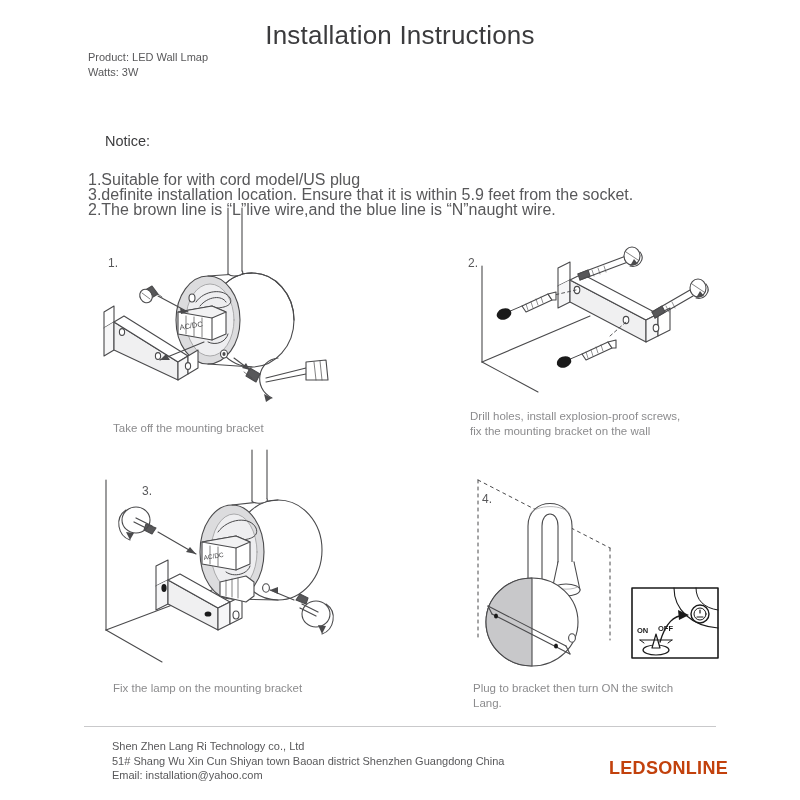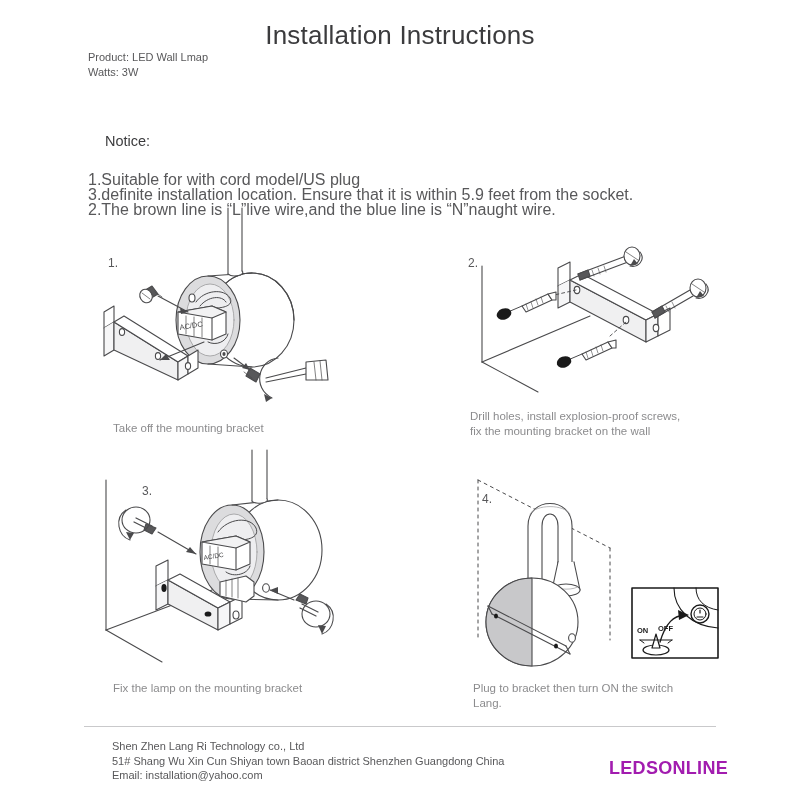--- a/index.html
+++ b/index.html
@@ -55,21 +55,21 @@
   .rule{
     position:absolute;left:84px;top:726px;width:632px;height:1px;
     background:#c9c9cb;
   }
   .footer-text{
     position:absolute;left:88px;top:739px;
     font-size:11px;line-height:14.5px;color:#58585a;margin-left:24px;
   }
   .brand{
     position:absolute;right:72px;top:758px;
-    font-size:18px;font-weight:700;color:#a21caf;
+    font-size:18px;font-weight:700;color:#c2410c;
     letter-spacing:0.3px;
   }
   svg{display:block;overflow:visible;}
 </style>
 </head>
 <body>
 
 <div class="page">
 
   <div class="title">Installation Instructions</div>

